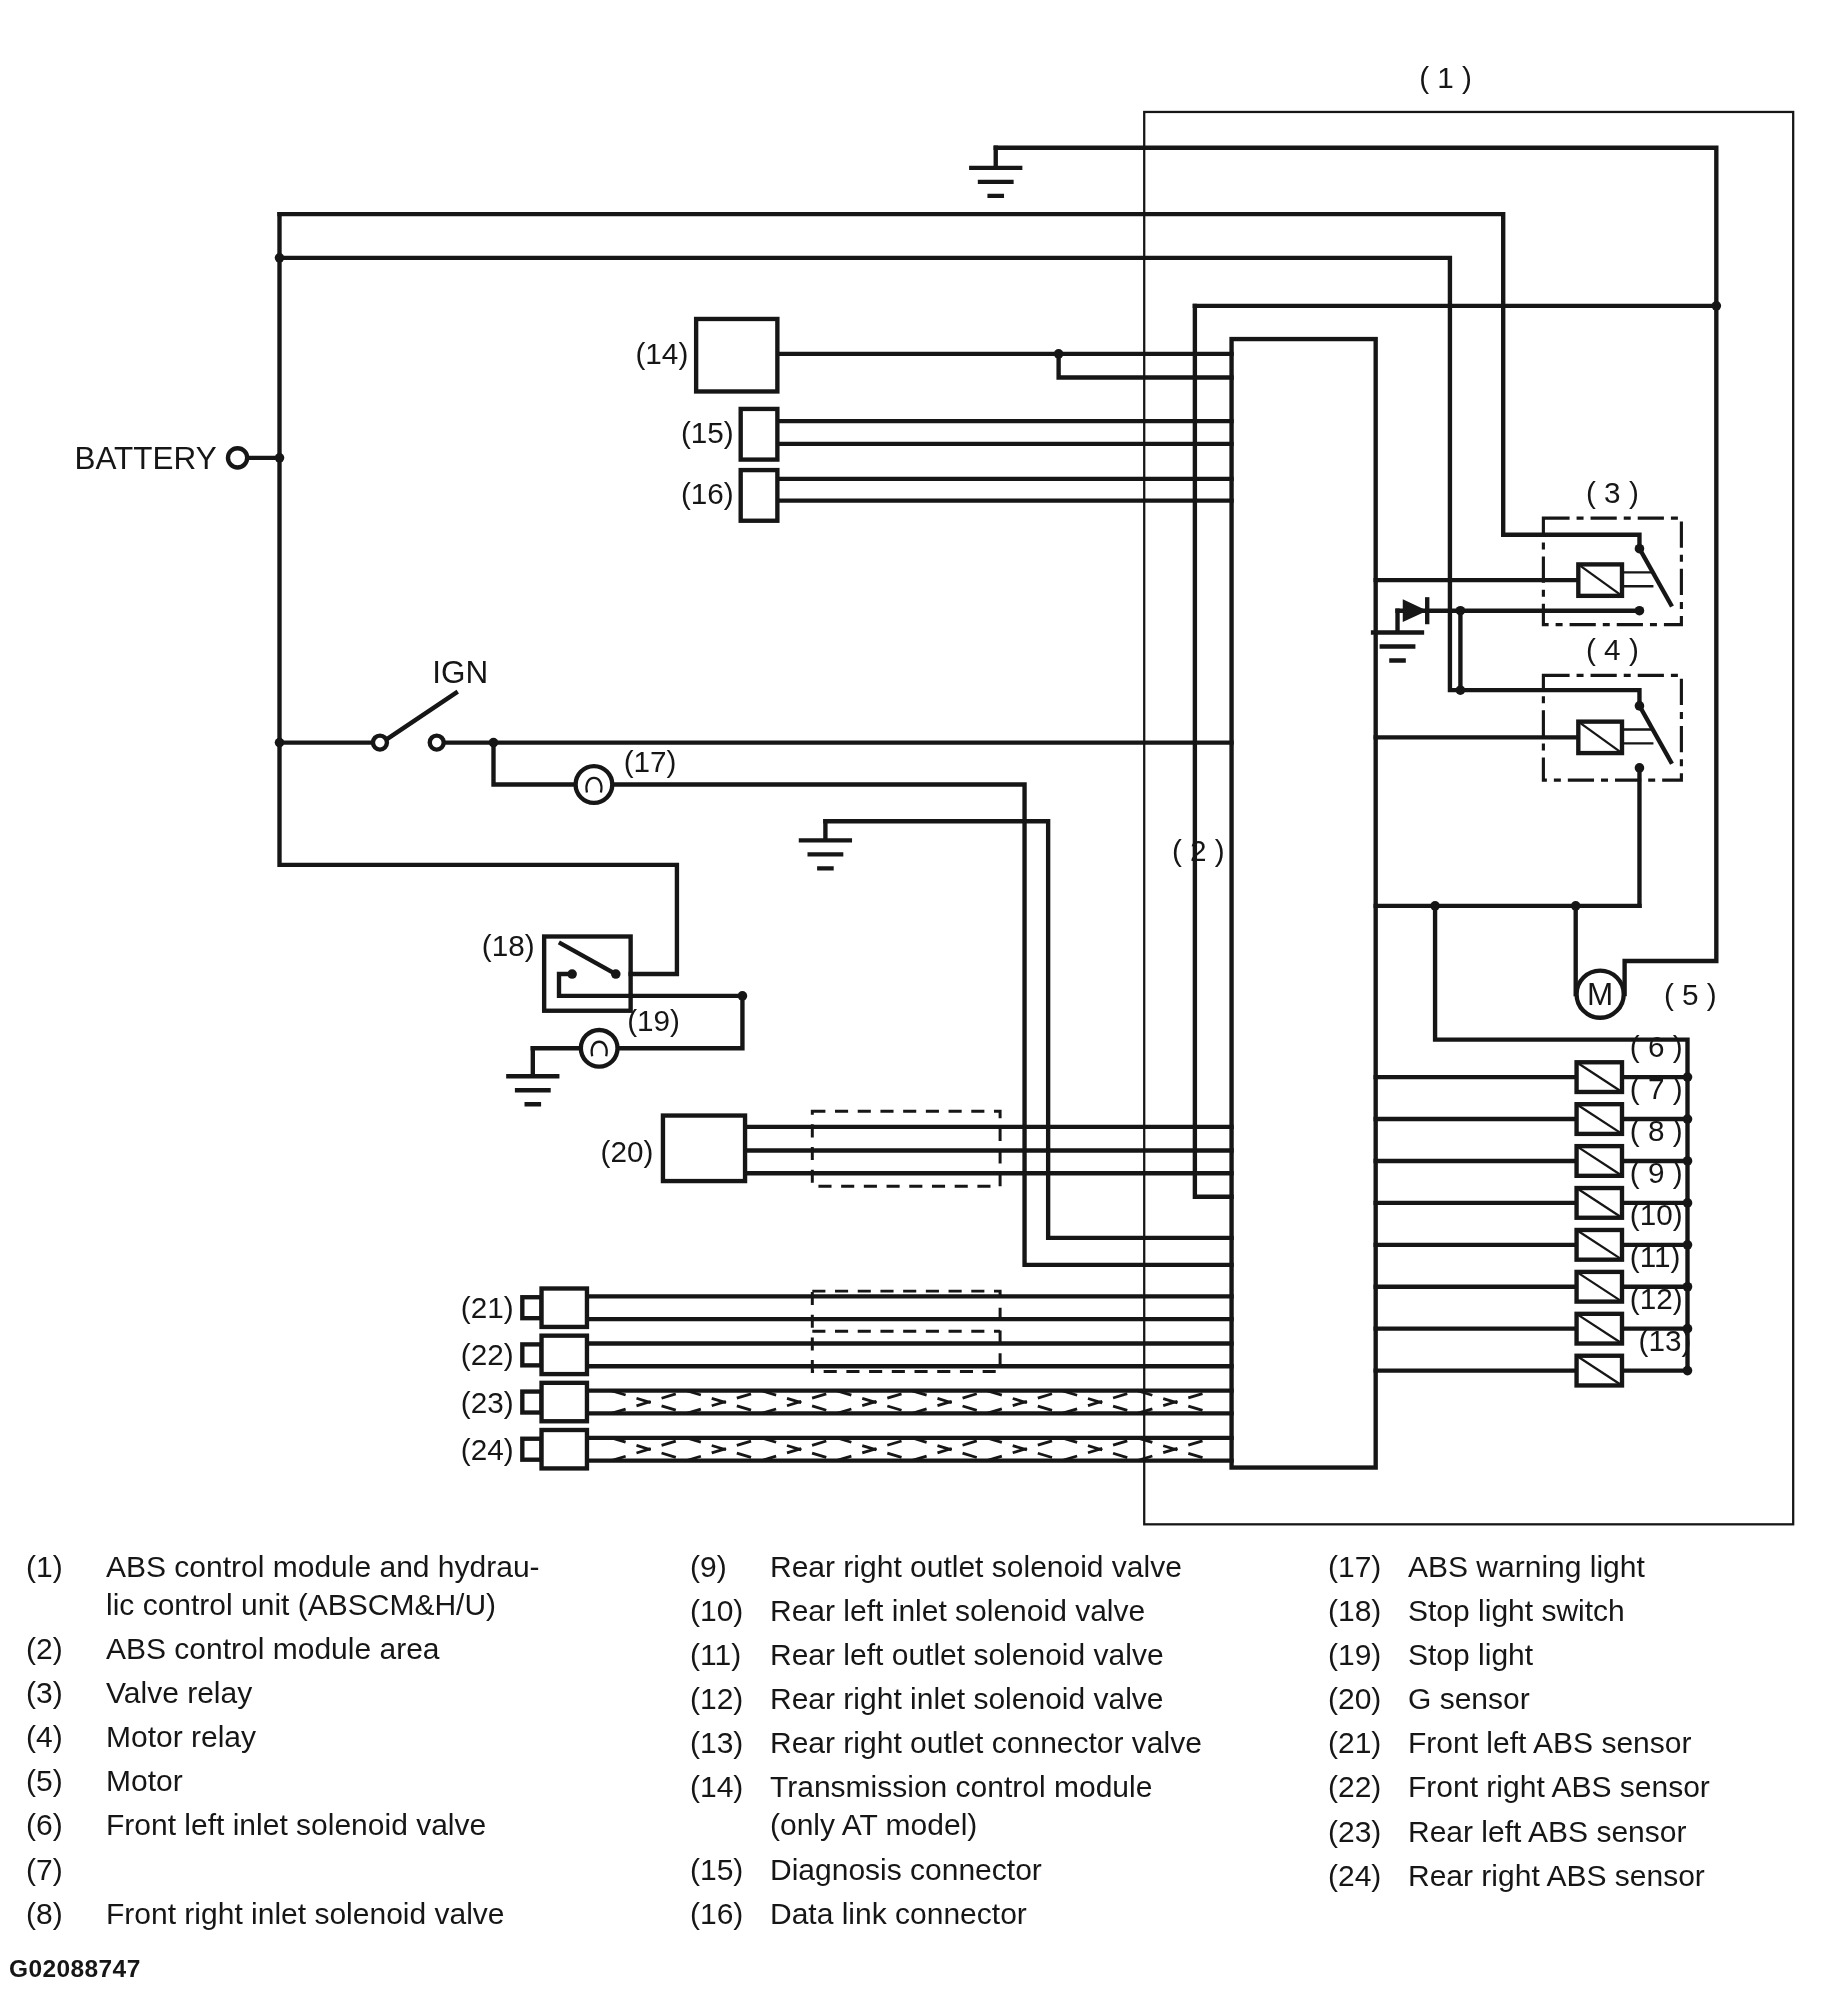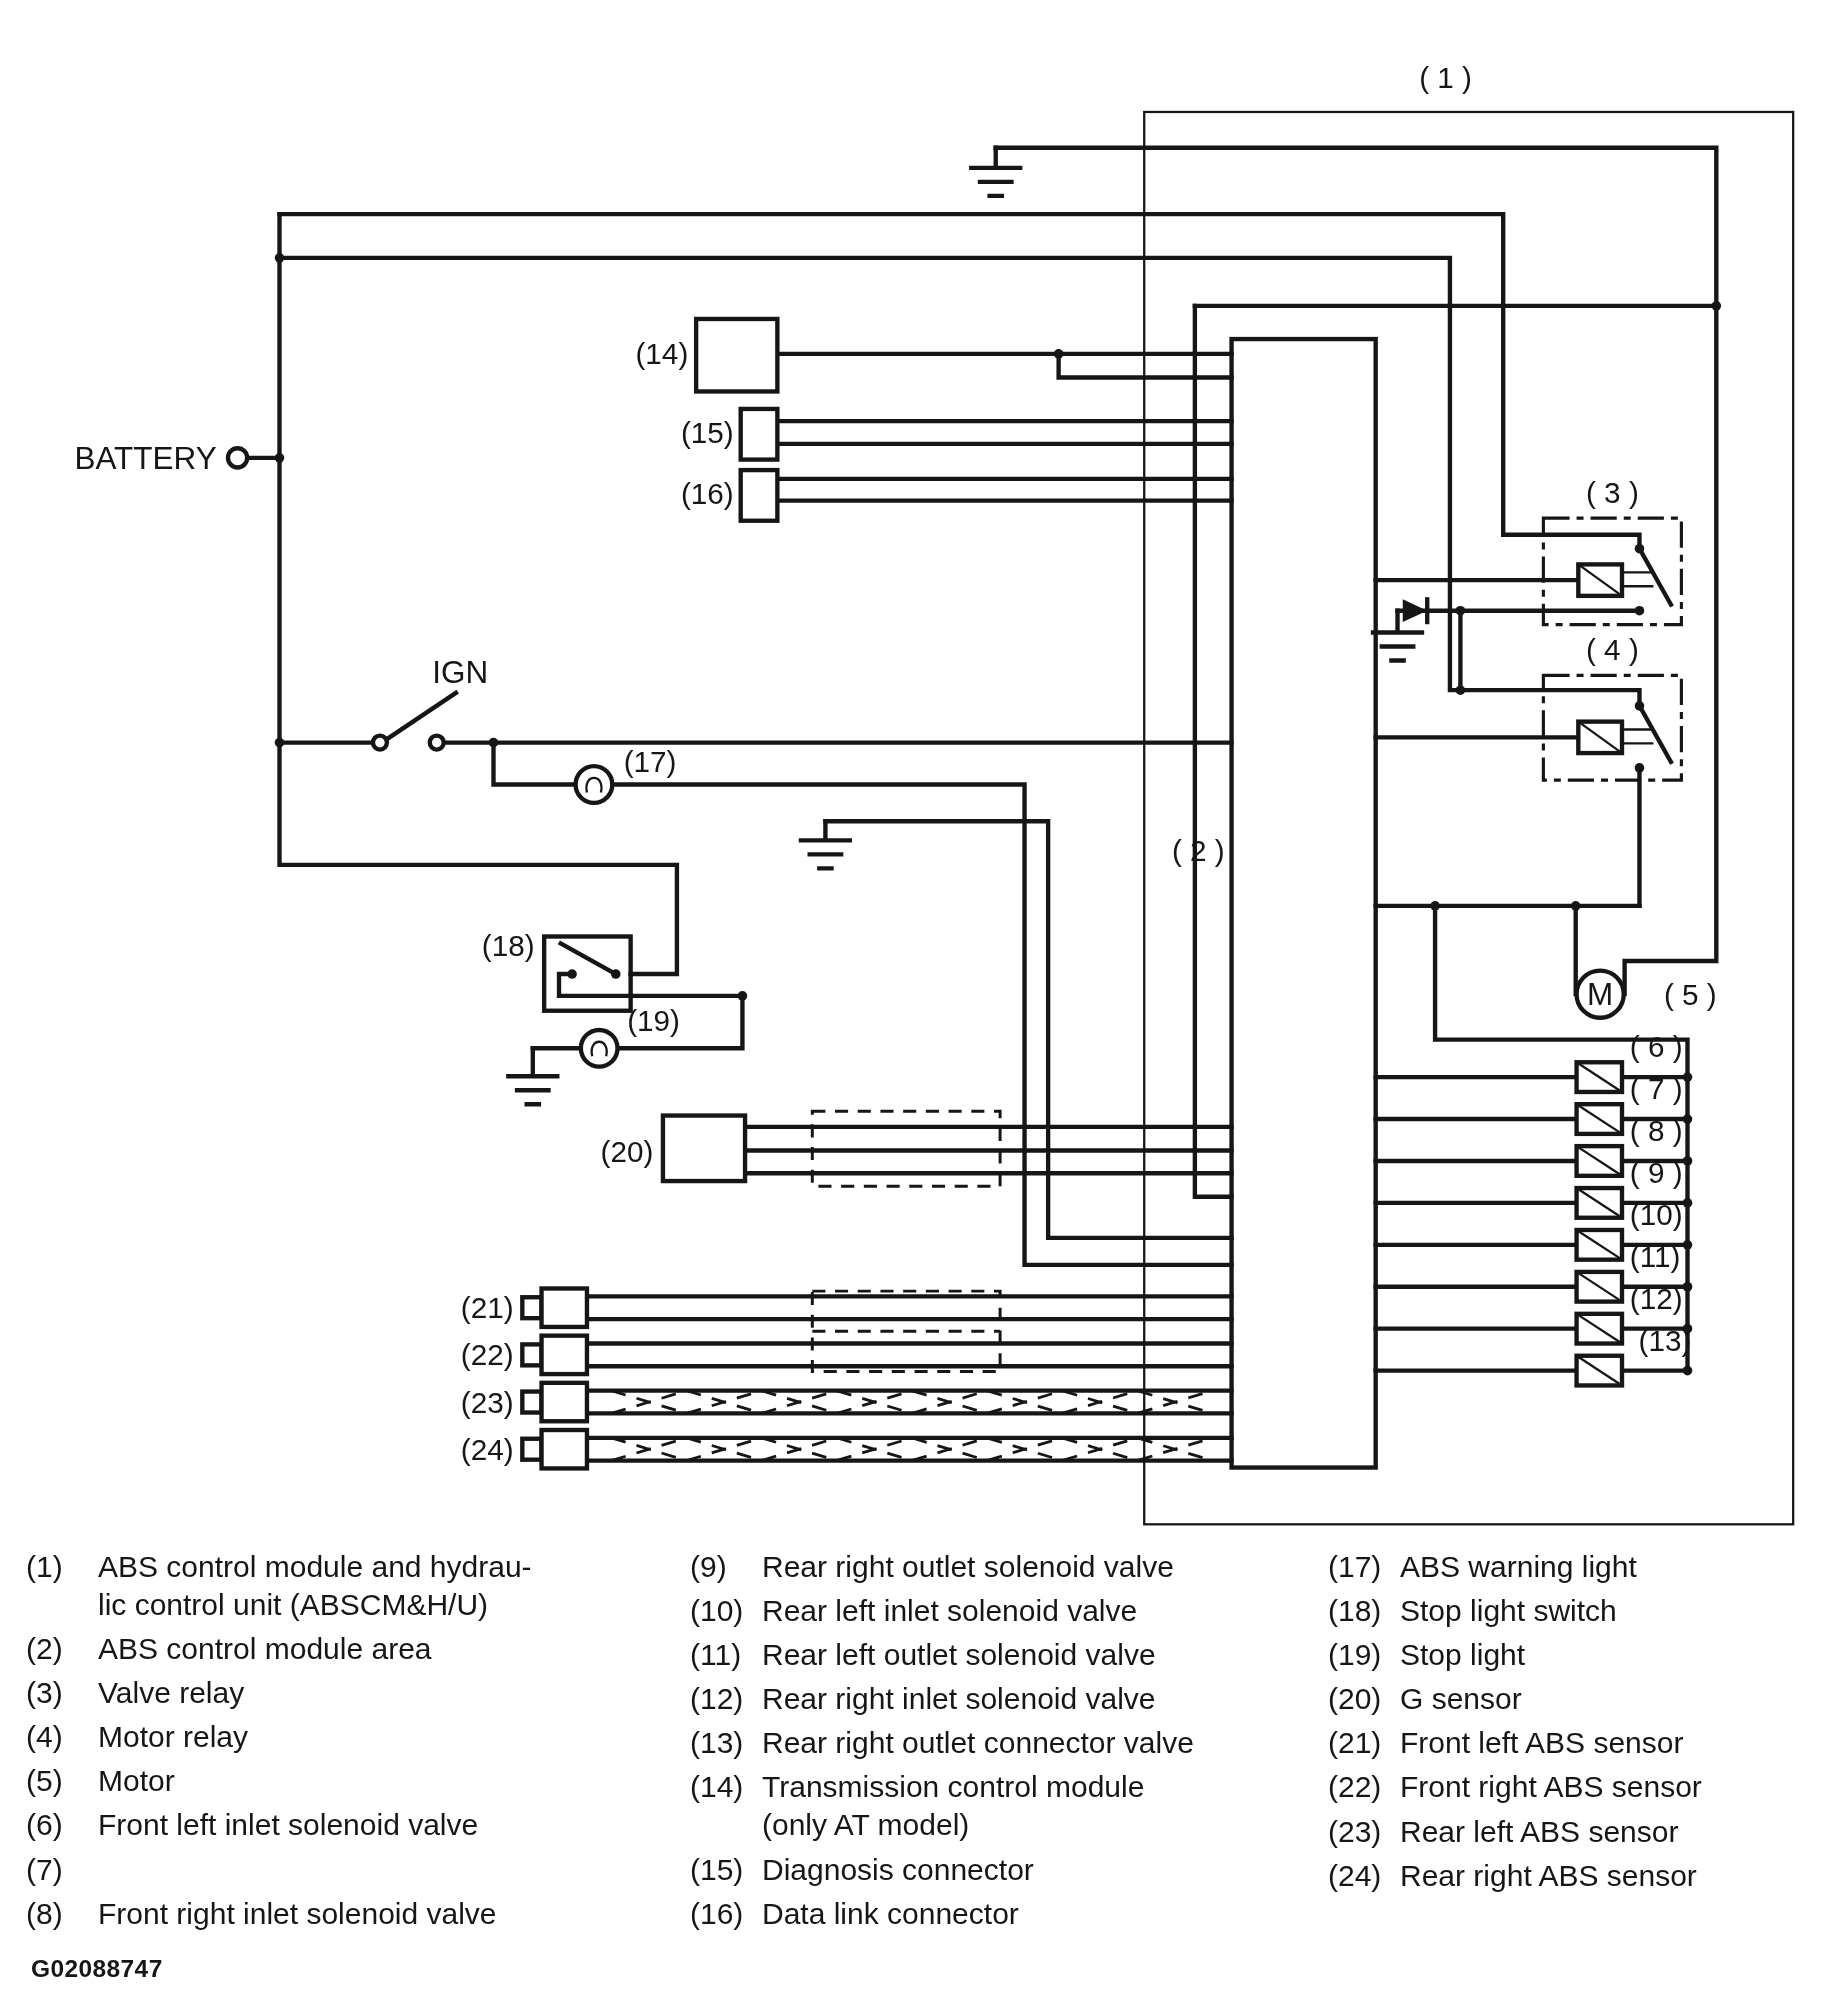--- a/index.html
+++ b/index.html
@@ -13,22 +13,22 @@
   .dashdot{stroke:#161616;stroke-width:3.6;fill:none;stroke-dasharray:30 8 8 8;}
   .dashed{stroke:#161616;stroke-width:3.4;fill:none;stroke-dasharray:15 11;}
   .zig{stroke:#161616;stroke-width:3.2;fill:none;stroke-dasharray:17 13;}
   .dot{fill:#161616;stroke:none;}
   .lbl{font-size:34px;fill:#161616;}
   .lblB{font-size:36px;fill:#161616;}
   .legend{position:absolute;top:1548px;left:0;width:1829px;}
   .legend-col{position:absolute;top:0;}
   .legend-item{display:flex;margin-bottom:6.1px;font-size:30px;line-height:38px;}
   .legend-num{flex:0 0 72px;}
-  .legend-text{flex:1;white-space:pre-line;}
-  .figid{position:absolute;left:31px;top:1955px;font-size:24.5px;font-weight:700;letter-spacing:0.4px;}
+  .legend-text{flex:1;white-space:pre-line;margin-left:8px;}
+  .figid{position:absolute;left:9px;top:1955px;font-size:24.5px;font-weight:700;letter-spacing:0.4px;}
 </style>
 </head>
 <body>
 
 <div id="stage">
 <svg width="1829" height="2011" viewBox="0 0 2094 2302">
 
   <g>
 
     <path class="w" d="M283 524 H320"></path>

